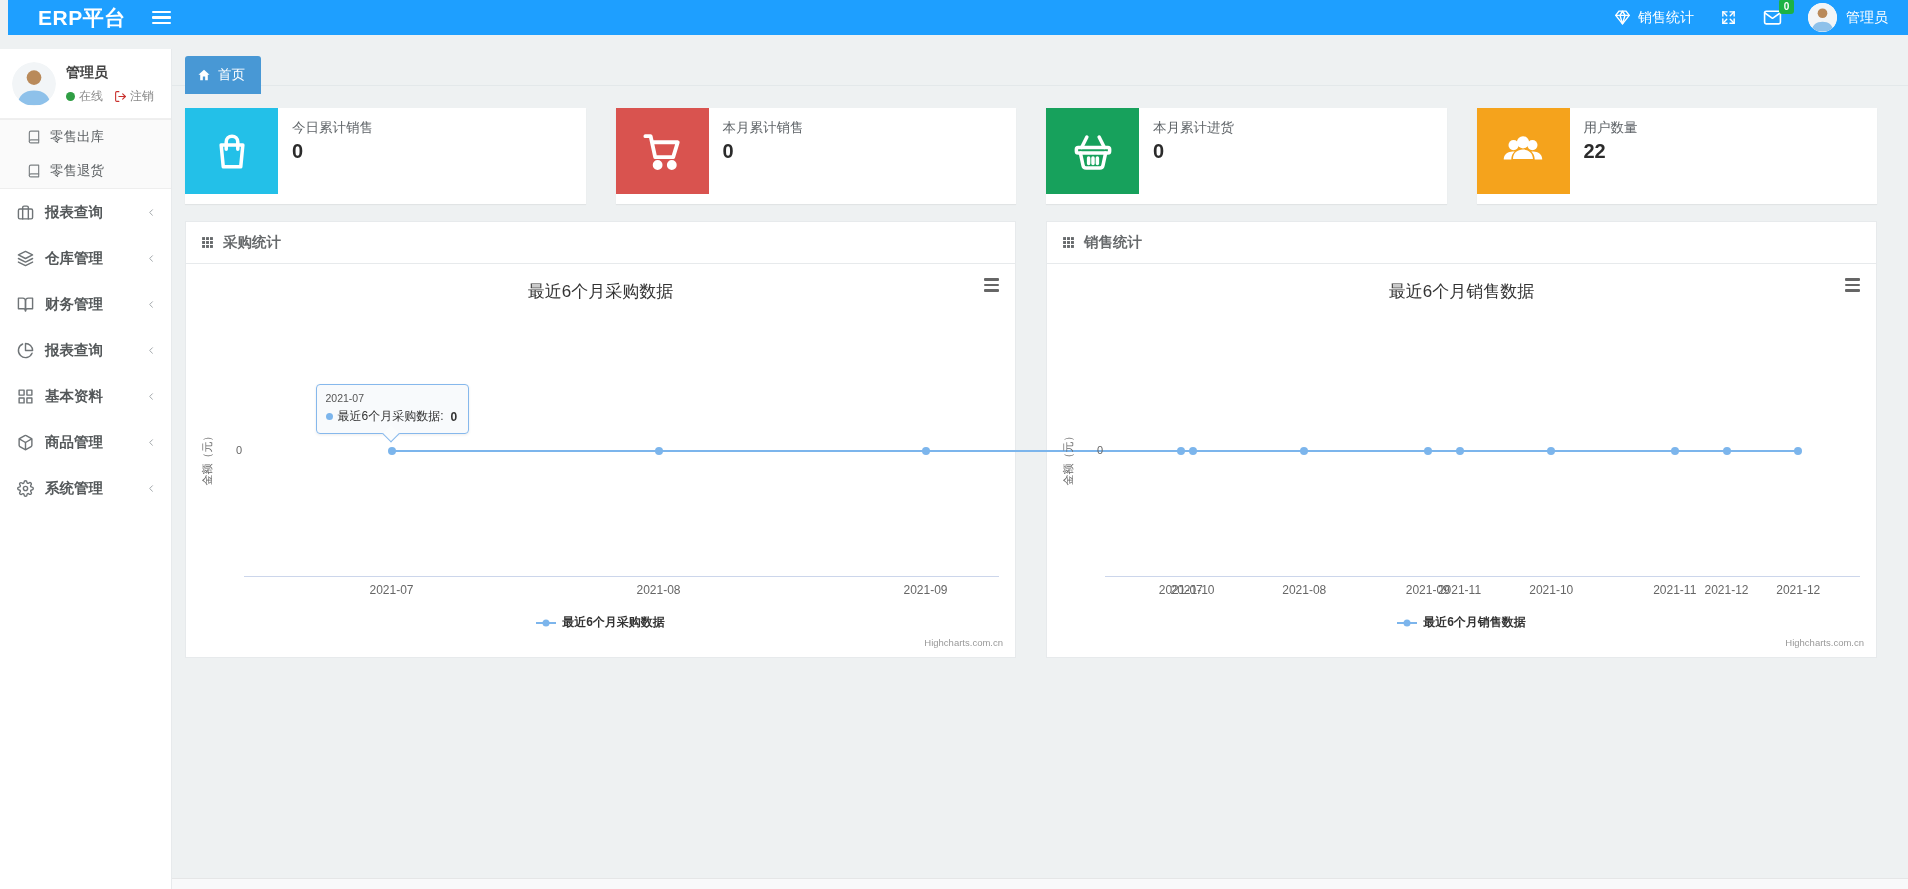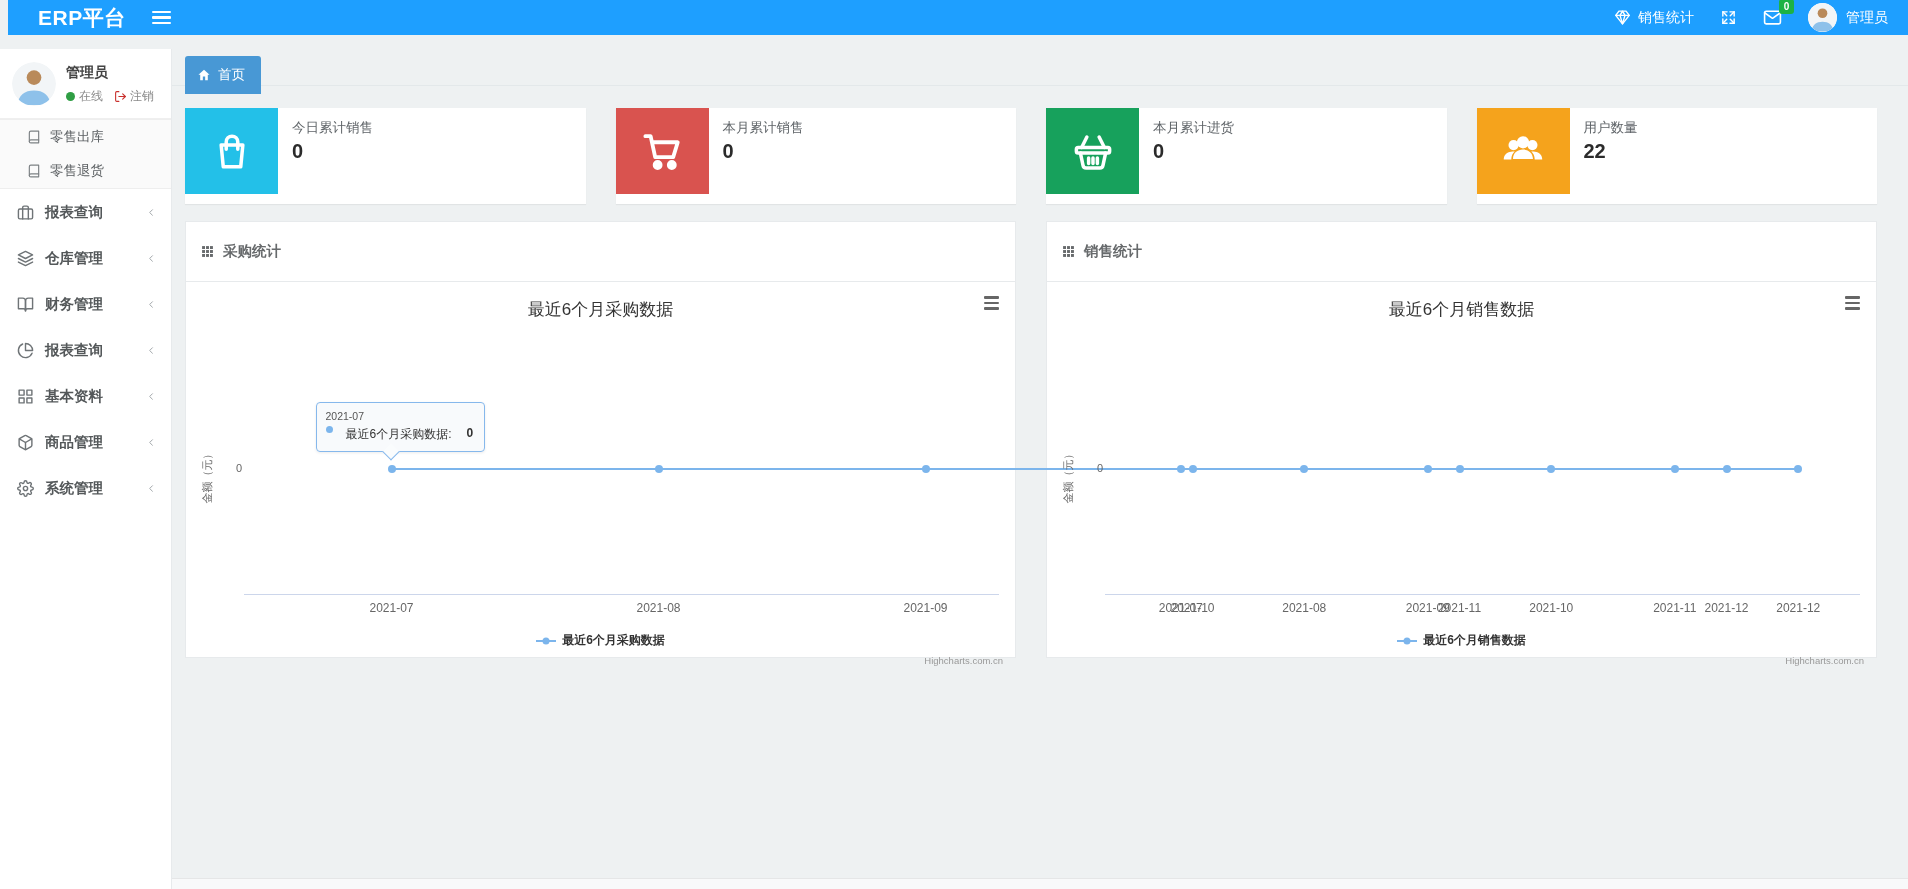--- a/index.html
+++ b/index.html
@@ -51,21 +51,21 @@
 
   .cards { display:flex; gap:30px; margin:22px 31px 0 13px; }
   .card { flex:1; background:#fff; height:96px; display:flex; box-shadow:0 1px 1px rgba(0,0,0,.05); }
   .card-icon { width:93px; height:86px; flex:none; display:flex; align-items:center; justify-content:center; color:#fff; }
   .card-body { padding:11px 0 0 14px; }
   .card-label { font-size:13.5px; color:#5f6468; }
   .card-value { font-size:20px; font-weight:bold; color:#2b2b2b; margin-top:3px; }
 
   .charts { display:flex; gap:30px; margin:17px 31px 0 13px; }
   .panel { flex:1; background:#fff; border:1px solid #e7eaec; height:437px; }
-  .panel-header { height:60px; display:flex; align-items:center; gap:9px; padding-left:15px;
+  .panel-header { height:42px; display:flex; align-items:center; gap:9px; padding-left:15px;
     border-bottom:1px solid #e7eaec; font-size:14.5px; color:#676a6c; font-weight:600; }
   .panel-header .icn { color:#676a6c; }
   .chart { position:relative; height:393px; }
   .chart-title { position:absolute; left:0; right:0; top:16px; text-align:center; font-size:17px; color:#333; }
   .chart-menu { position:absolute; right:16px; top:14px; width:15px; cursor:pointer;
     display:flex; flex-direction:column; gap:3px; }
   .chart-menu i { display:block; height:2.5px; background:#666; border-radius:1px; }
   .y-title { position:absolute; left:21px; top:194px; transform:translate(-50%,-50%) rotate(-90deg);
     font-size:11px; color:#666; white-space:nowrap; }
   .y-tick { position:absolute; left:30px; width:26px; top:180px; text-align:right; font-size:11px; color:#666; }
@@ -77,21 +77,21 @@
   .legend-item { display:flex; align-items:center; gap:6px; font-size:12px; font-weight:bold; color:#333; cursor:pointer; }
   .credit { position:absolute; right:12px; bottom:9px; font-size:9.5px; color:#999; cursor:pointer; }
 
   .tooltip { position:absolute; left:58px; top:120px; background:rgba(248,250,252,.97);
     border:1px solid #86b8ec; border-radius:4px; padding:7px 11px 8px 9px; font-size:12px; color:#333;
     box-shadow:0 1px 3px rgba(0,0,0,.08); z-index:5; }
   .tt-arrow { position:absolute; bottom:-7px; left:68px; width:12px; height:12px;
     background:#fafcfd; border-right:1px solid #86b8ec; border-bottom:1px solid #86b8ec;
     transform:rotate(45deg); }
   .tt-head { font-size:10.5px; color:#555; margin-bottom:4px; }
-  .tt-row { display:flex; gap:13px; }
+  .tt-row { display:flex; align-items:center; gap:5px; }
   .tt-dot { width:7px; height:7px; border-radius:50%; background:#7cb5ec; display:inline-block; }
   .tt-row b { margin-left:2px; }
 
   .footer { position:absolute; left:172px; right:0; bottom:0; height:11px; background:#f8f9fa;
     border-top:1px solid #e5e6e7; }
 </style>
 </head>
 <body>
 
 <header class="navbar">

